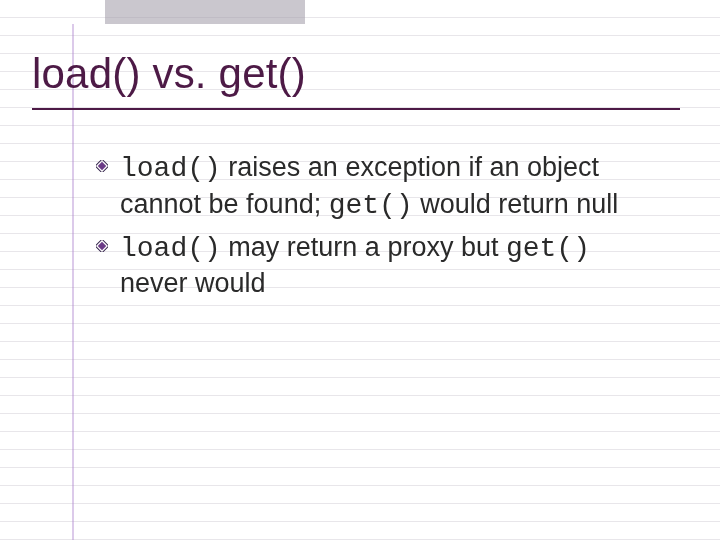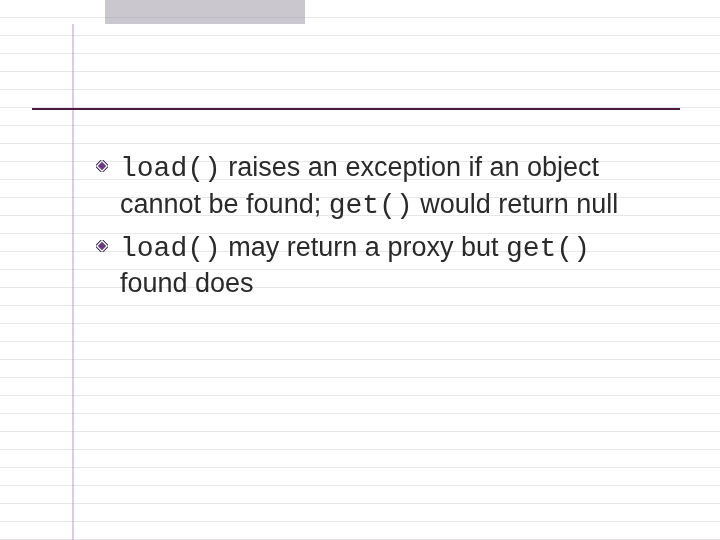--- a/index.html
+++ b/index.html
@@ -112,20 +112,21 @@
 </style>
 </head>
 <body>
 
 <div class="slide">
 
   <div class="ruled"></div>
   <div class="margin-line"></div>
   <div class="top-tab"></div>
 
+  <div class="title">load() vs. get()</div>
   <div class="title-underline"></div>
 
   <div class="body">
 
     <div class="item">
       <span class="bullet">
         <svg width="12" height="12" viewBox="0 0 12 12">
           <rect x="3" y="3" width="6" height="6" fill="#6a3a86" transform="rotate(45 6 6)"></rect>
           <rect x="1.2" y="1.2" width="9.6" height="9.6" fill="none" stroke="#3a2a50" stroke-width="1" transform="rotate(45 6 6)"></rect>
         </svg>
@@ -136,18 +137,18 @@
     </div>
 
     <div class="item">
       <span class="bullet">
         <svg width="12" height="12" viewBox="0 0 12 12">
           <rect x="3" y="3" width="6" height="6" fill="#6a3a86" transform="rotate(45 6 6)"></rect>
           <rect x="1.2" y="1.2" width="9.6" height="9.6" fill="none" stroke="#3a2a50" stroke-width="1" transform="rotate(45 6 6)"></rect>
         </svg>
       </span>
       <span>
-        <span class="mono">load()</span><span> may return a proxy but </span><span class="mono">get()</span><span> found does</span>
+        <span class="mono">load()</span><span> may return a proxy but </span><span class="mono">get()</span><span> never would</span>
       </span>
     </div>
 
   </div>
 </div>
 
 </body></html>

